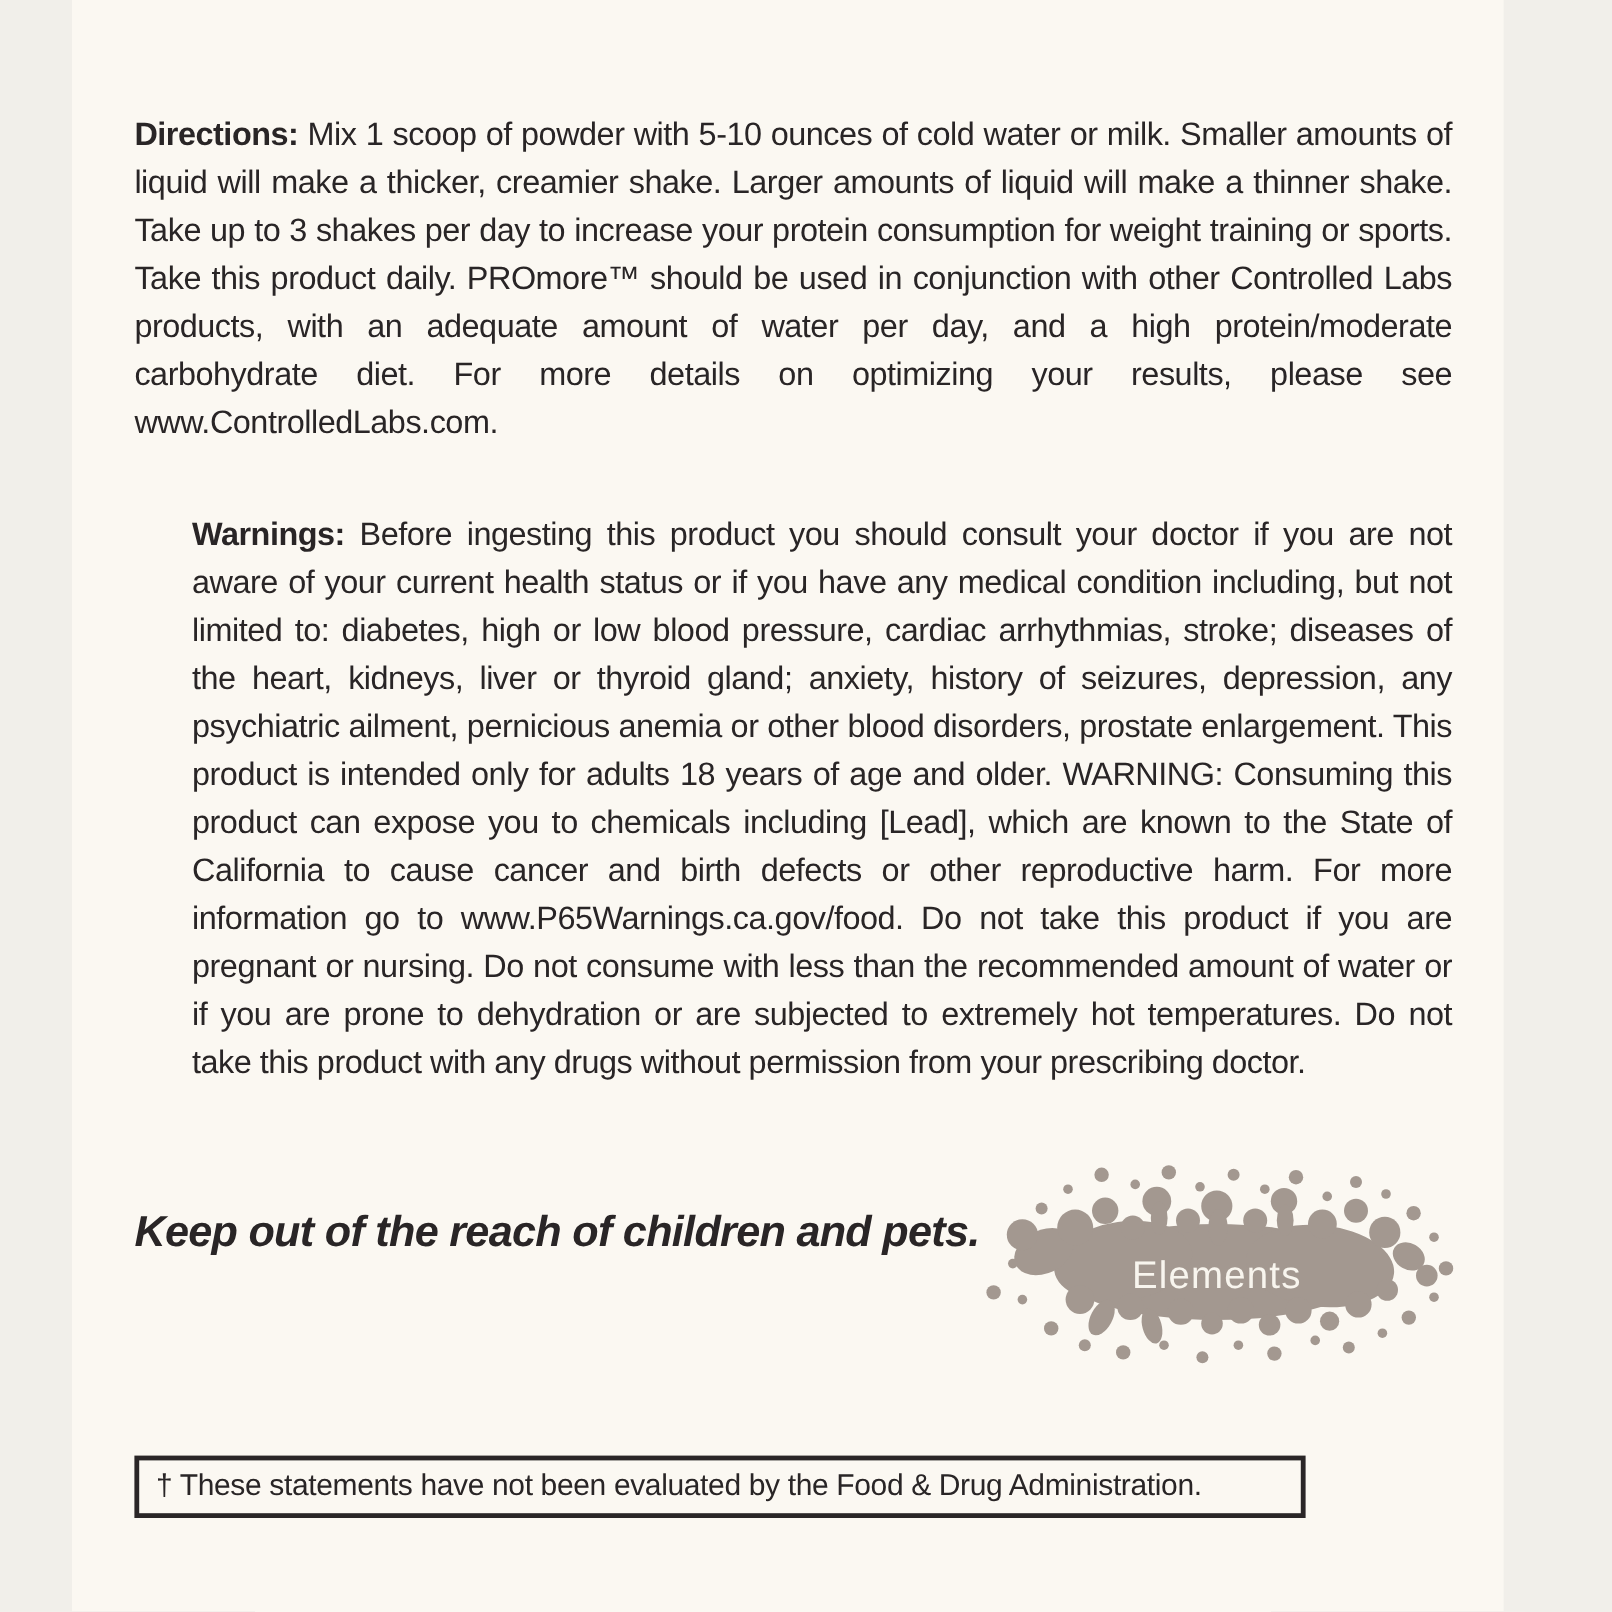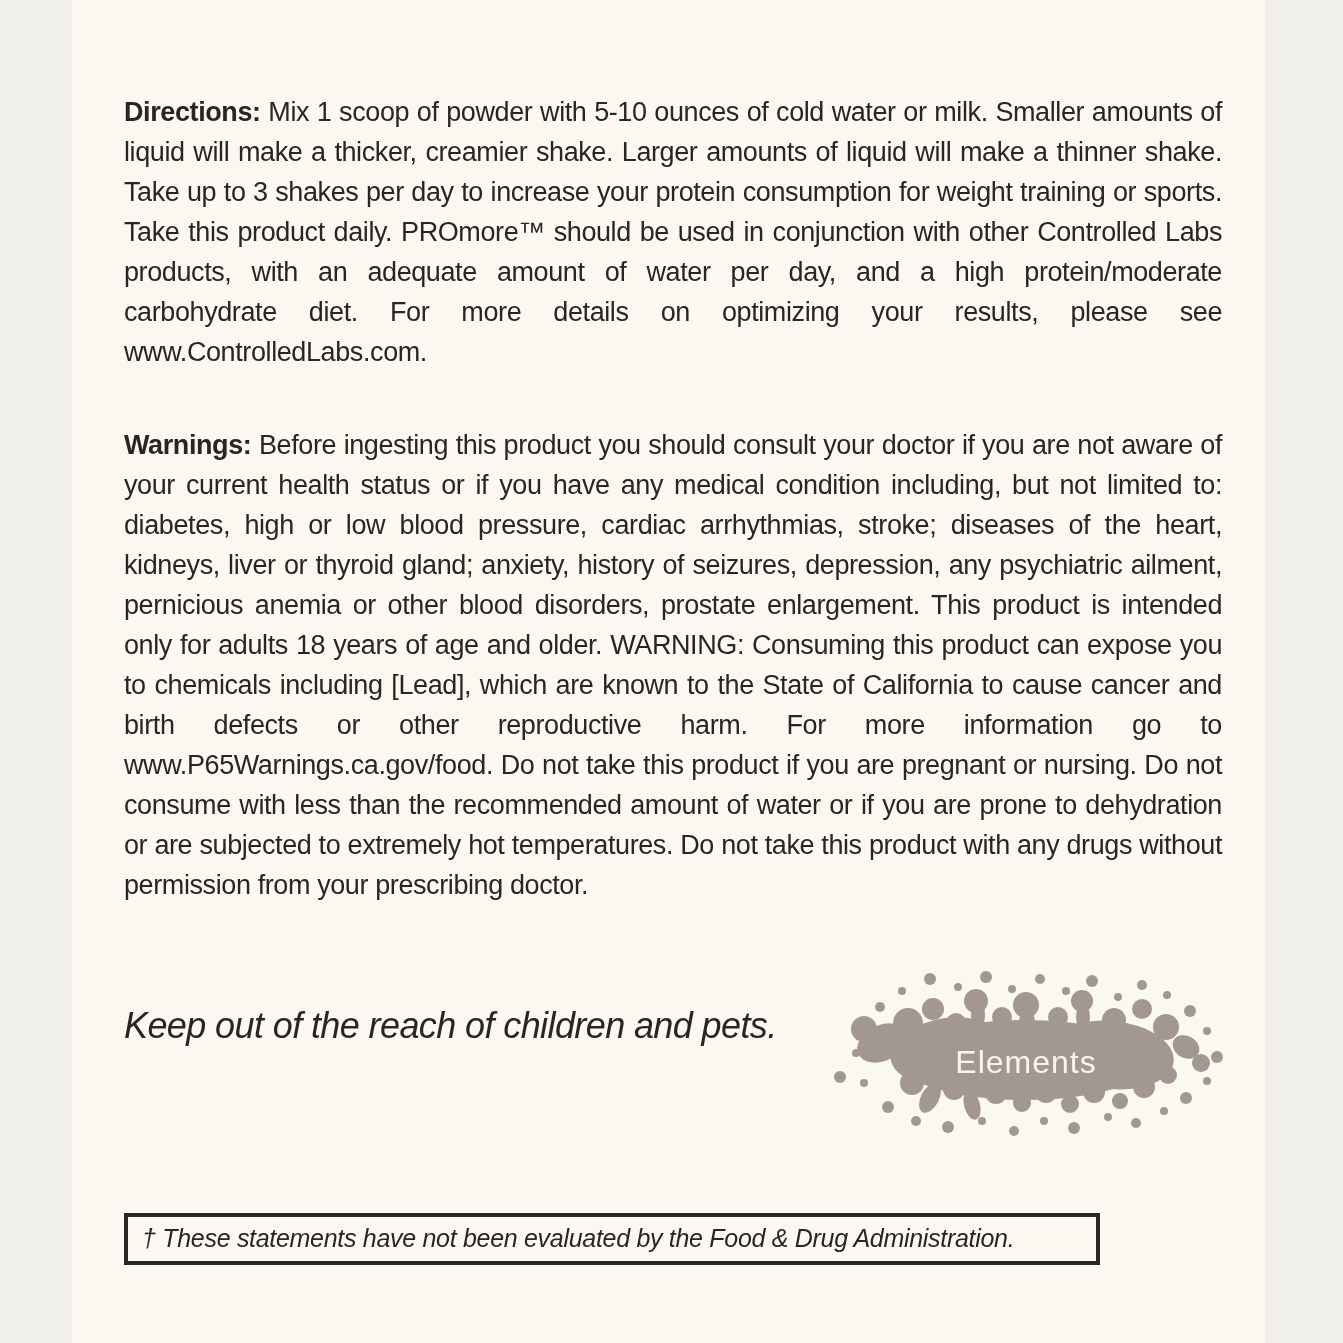--- a/index.html
+++ b/index.html
@@ -10,51 +10,51 @@
   }
   .page {
     position: relative;
     width: 1343px;
     height: 1343px;
     background: #f1efea;
     overflow: hidden;
   }
   .panel {
     position: absolute;
-    left: 72px;
+    left: 60px;
     top: 0;
     width: 1193px;
     height: 1343px;
     background: #fbf8f2;
   }
   .para {
     position: absolute;
     left: 52px;
     right: 43px;
     font-size: 27px;
     line-height: 40px;
     letter-spacing: -0.4px;
     color: #292526;
     text-align: justify;
   }
   .para .lead {
     font-weight: bold;
   }
   .directions { top: 65px; }
-  .warnings  { top: 398px; }
+  .warnings  { top: 398px; margin-left: 48px; }
   .keepout {
     position: absolute;
     left: 52px;
     top: 1004px;
     color: #292526;
   }
   .keepout .line1 {
     font-size: 36px;
     line-height: 44px;
-    font-weight: normal;
+    font-weight: bold;
     font-style: italic;
     letter-spacing: -0.6px;
   }
   .keepout .line2 {
     font-size: 34px;
     line-height: 44px;
     letter-spacing: -0.4px;
   }
   .splat-wrap {
     position: absolute;
@@ -81,21 +81,20 @@
     border: 4px solid #2a2627;
     padding: 4px 14px 6px 14px;
     color: #292526;
     background: #fbf8f2;
   }
   .fda-box .dline {
     font-size: 25px;
     line-height: 34px;
     letter-spacing: -0.3px;
     text-align: left;
-    font-style: italic;
   }
 </style>
 </head>
 <body>
 
 <div class="page">
   <div class="panel">
 
     <p class="para directions"><span class="lead">Directions:</span><span> Mix 1 scoop of powder with 5-10 ounces of cold water or milk. Smaller amounts of liquid will make a thicker, creamier shake. Larger amounts of liquid will make a thinner shake. Take up to 3 shakes per day to increase your protein consumption for weight training or sports. Take this product daily. PROmore™ should be used in conjunction with other Controlled Labs products, with an adequate amount of water per day, and a high protein/moderate carbohydrate diet. For more details on optimizing your results, please see www.ControlledLabs.com.</span></p>
 

